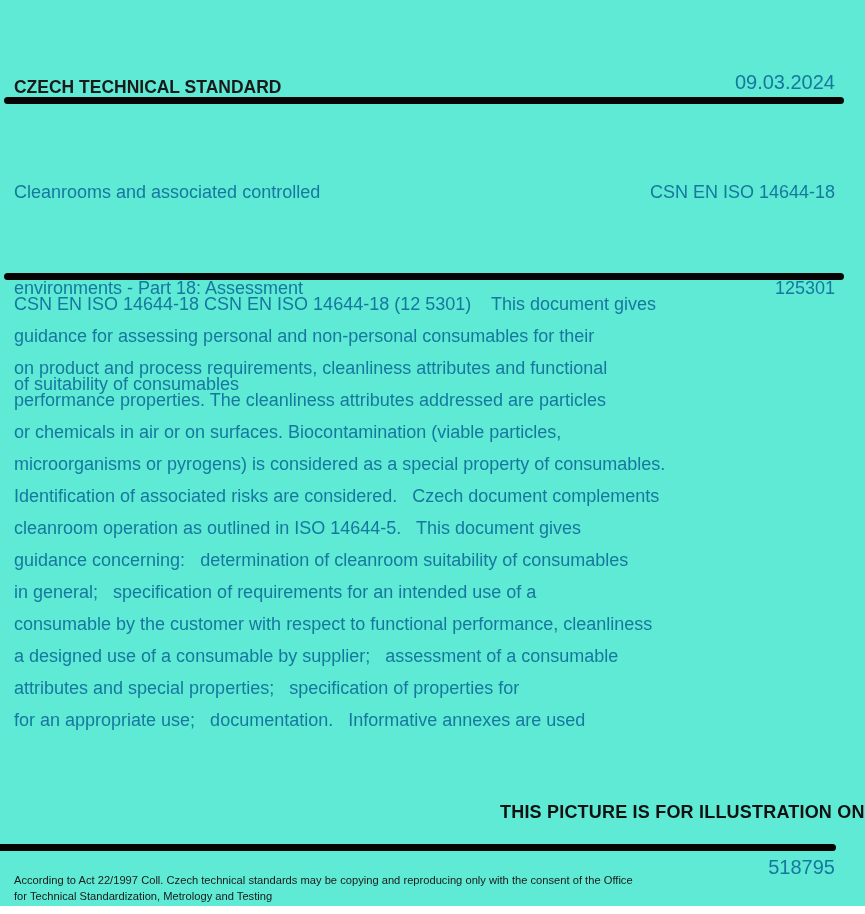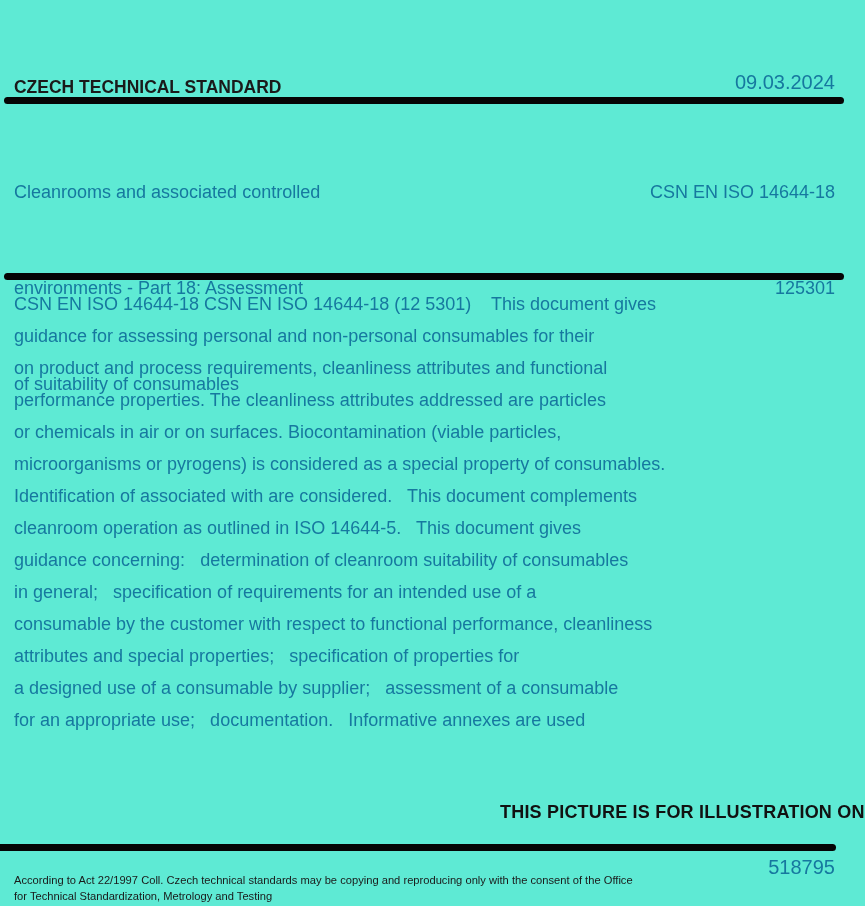--- a/index.html
+++ b/index.html
@@ -150,27 +150,27 @@
 
   <div class="rule rule-mid"></div>
 
   <div class="abstract">
     <div class="bline">CSN EN ISO 14644-18 CSN EN ISO 14644-18 (12 5301)    This document gives</div>
     <div class="bline">guidance for assessing personal and non-personal consumables for their</div>
     <div class="bline">on product and process requirements, cleanliness attributes and functional</div>
     <div class="bline">performance properties. The cleanliness attributes addressed are particles</div>
     <div class="bline">or chemicals in air or on surfaces. Biocontamination (viable particles,</div>
     <div class="bline">microorganisms or pyrogens) is considered as a special property of consumables.</div>
-    <div class="bline">Identification of associated with are considered.   This document complements</div>
+    <div class="bline">Identification of associated risks are considered.   Czech document complements</div>
     <div class="bline">cleanroom operation as outlined in ISO 14644-5.   This document gives</div>
     <div class="bline">guidance concerning:   determination of cleanroom suitability of consumables</div>
     <div class="bline">in general;   specification of requirements for an intended use of a</div>
     <div class="bline">consumable by the customer with respect to functional performance, cleanliness</div>
+    <div class="bline">a designed use of a consumable by supplier;   assessment of a consumable</div>
     <div class="bline">attributes and special properties;   specification of properties for</div>
-    <div class="bline">a designed use of a consumable by supplier;   assessment of a consumable</div>
     <div class="bline">for an appropriate use;   documentation.   Informative annexes are used</div>
   </div>
 
   <div class="illustration-note">THIS PICTURE IS FOR ILLUSTRATION ONLY</div>
 
   <div class="rule-footer"></div>
   <div class="footer-legal">
     <span class="fline">According to Act 22/1997 Coll. Czech technical standards may be copying and reproducing only with the consent of the Office</span>
     <span class="fline">for Technical Standardization, Metrology and Testing</span>
   </div>

